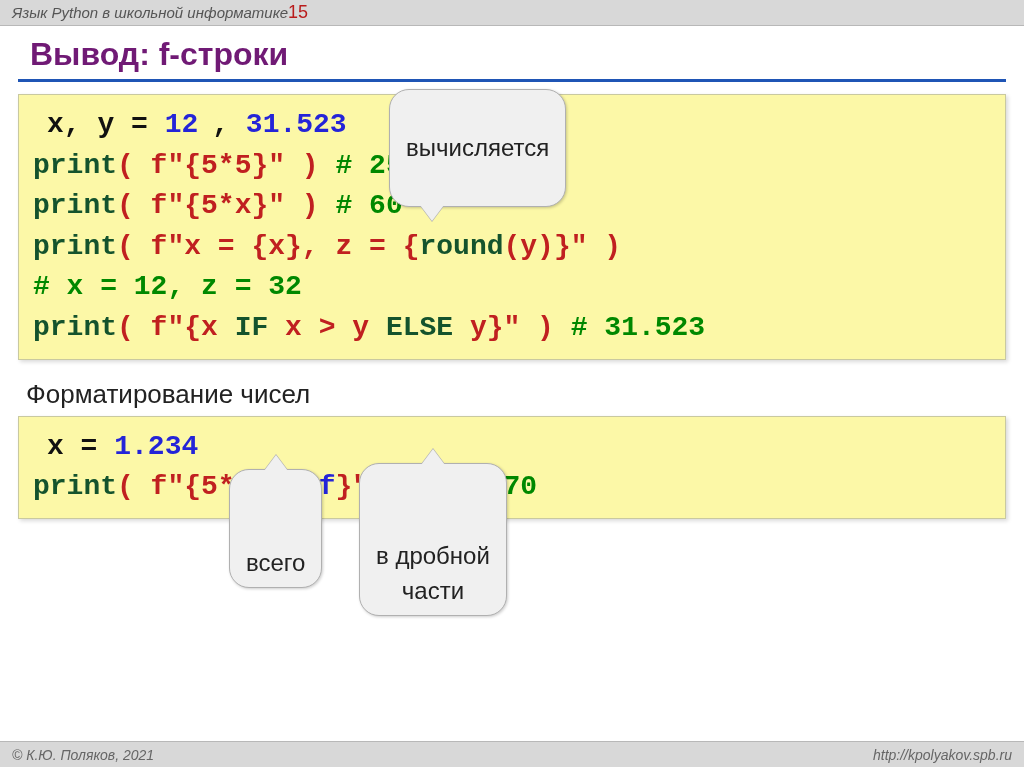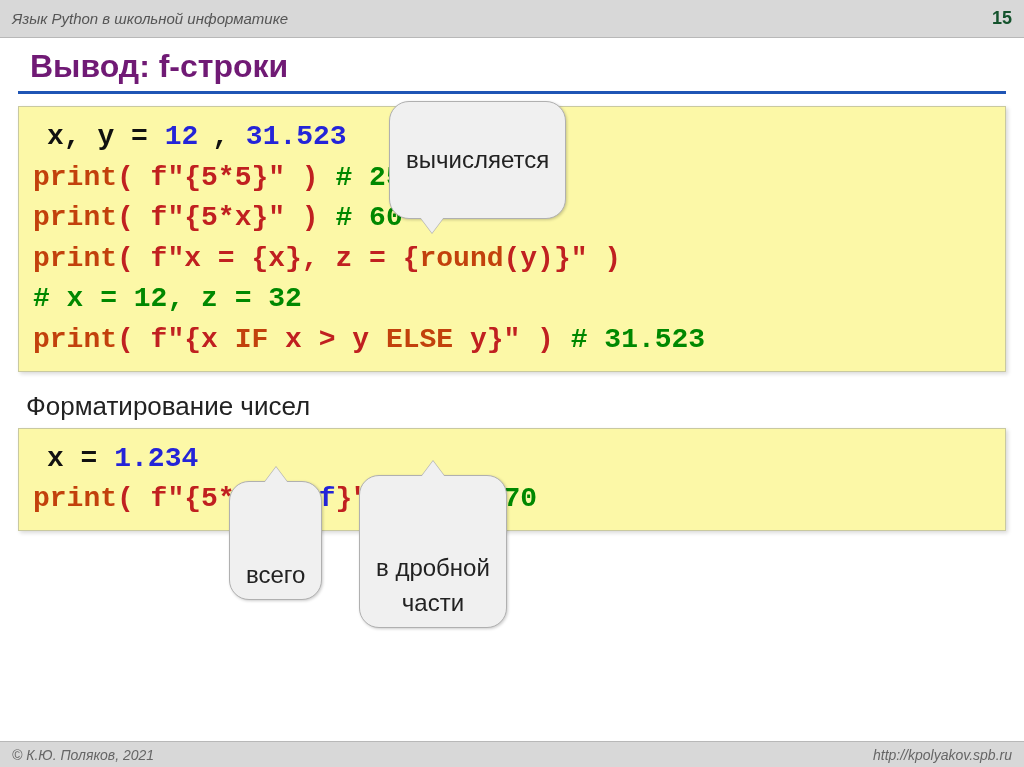--- a/index.html
+++ b/index.html
@@ -5,37 +5,36 @@
   * { box-sizing: border-box; margin: 0; padding: 0; }
   body {
     width: 1024px;
     height: 767px;
     font-family: Arial, Helvetica, sans-serif;
     background: #ffffff;
     position: relative;
     overflow: hidden;
   }
   .topbar {
-    height: 38px;
+    height: 26px;
     background: #d8d8d8;
     border-bottom: 1px solid #b8b8b8;
     display: flex;
     align-items: center;
     padding: 0 12px;
-    justify-content: space-between;
   }
   .topbar .lecture {
     font-style: italic;
     font-size: 15px;
     color: #555;
   }
   .topbar .pagenum {
     font-size: 18px;
-    font-weight: bold;
-    color: #14532d;
+    font-weight: normal;
+    color: #b91c1c;
   }
   .title {
     font-size: 32px;
     font-weight: bold;
     color: #701a75;
     padding: 10px 30px 6px 30px;
   }
   .rule {
     height: 3px;
     background: #1f55b5;
@@ -70,21 +69,21 @@
     align-items: center;
     justify-content: space-between;
     padding: 0 12px;
     font-size: 14px;
     font-style: italic;
     color: #666;
   }
   
   .tok-id  { color: #111; margin-left: 14px; }           
   .tok-num { color: #2424d8; }          
-  .tok-fn  { color: #c2410c; }        
+  .tok-fn  { color: #14532d; }        
   .tok-str { color: #c02020; }        
   .tok-inexpr { color: #c02020; }     
   .tok-cmt { color: #008800; }
   .tok-fmt { color: #2424d8; }        
   .callout {
     position: absolute;
     background: #f0f0f0;
     border: 1px solid #b0b0b0;
     border-radius: 20px;
     box-shadow: 1px 1px 3px rgba(0,0,0,0.2);

